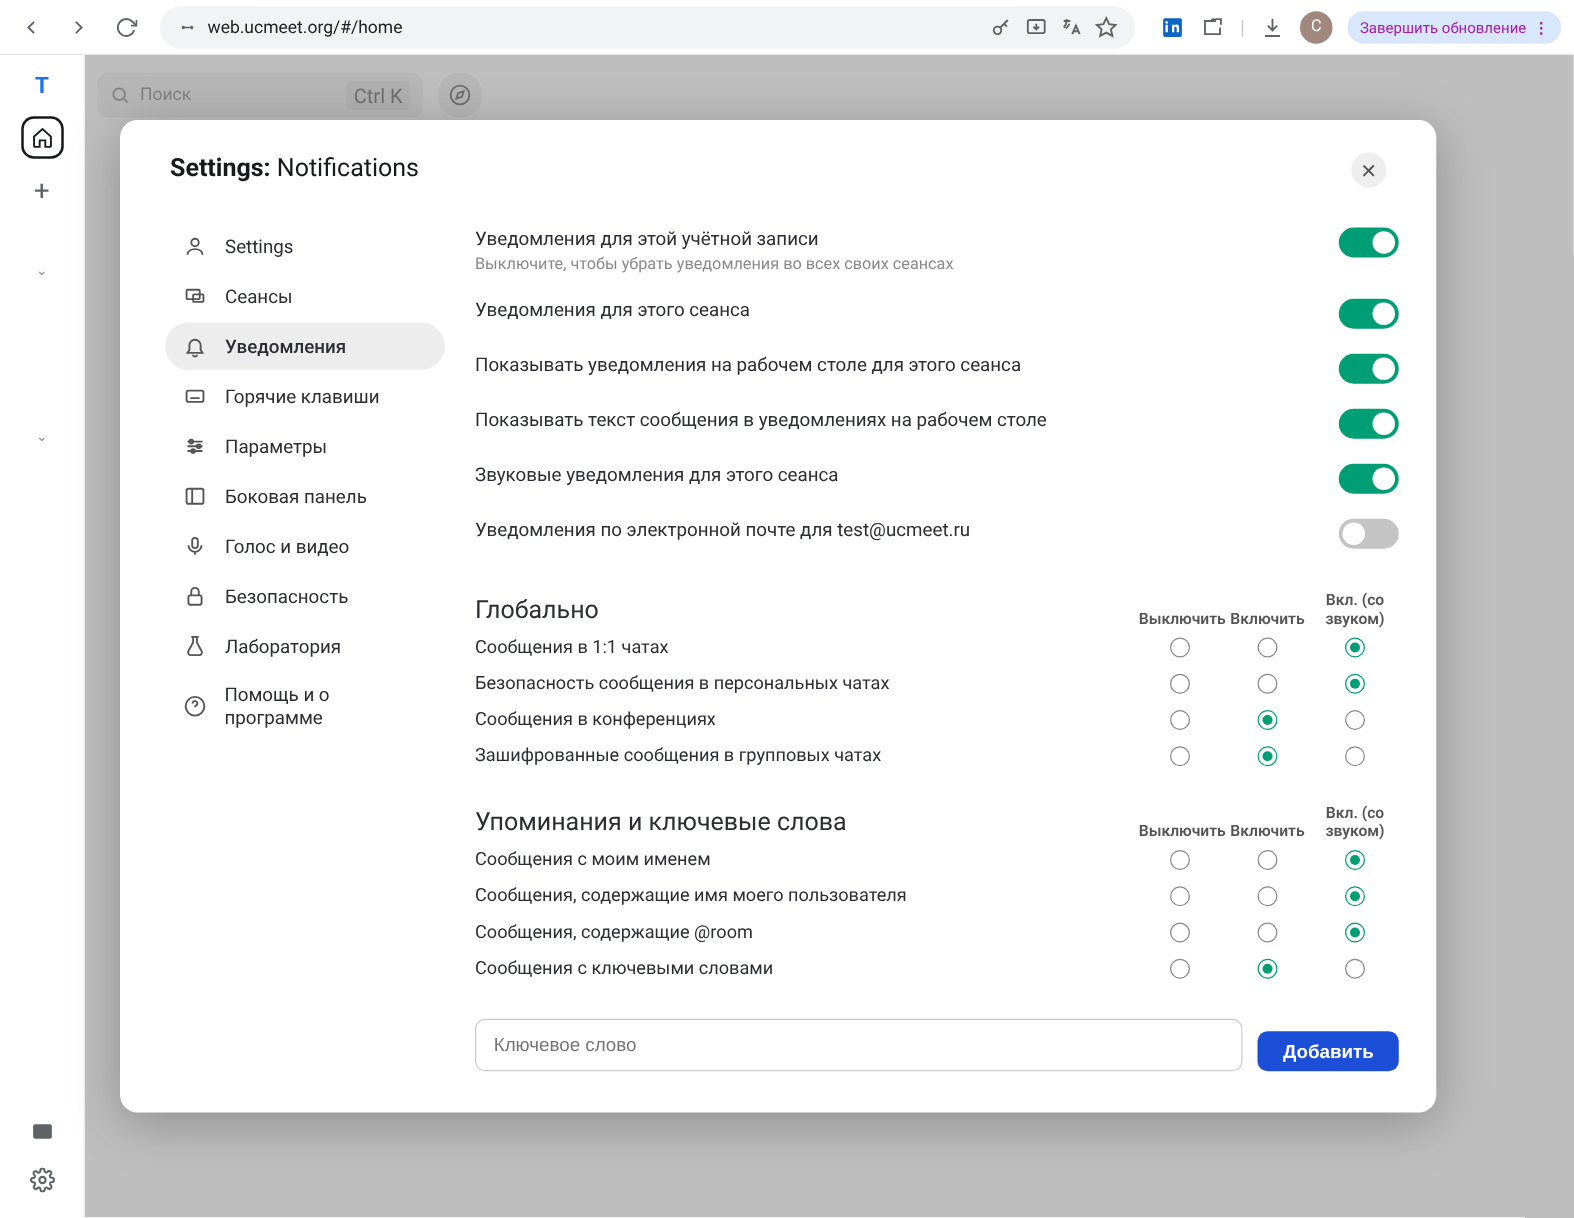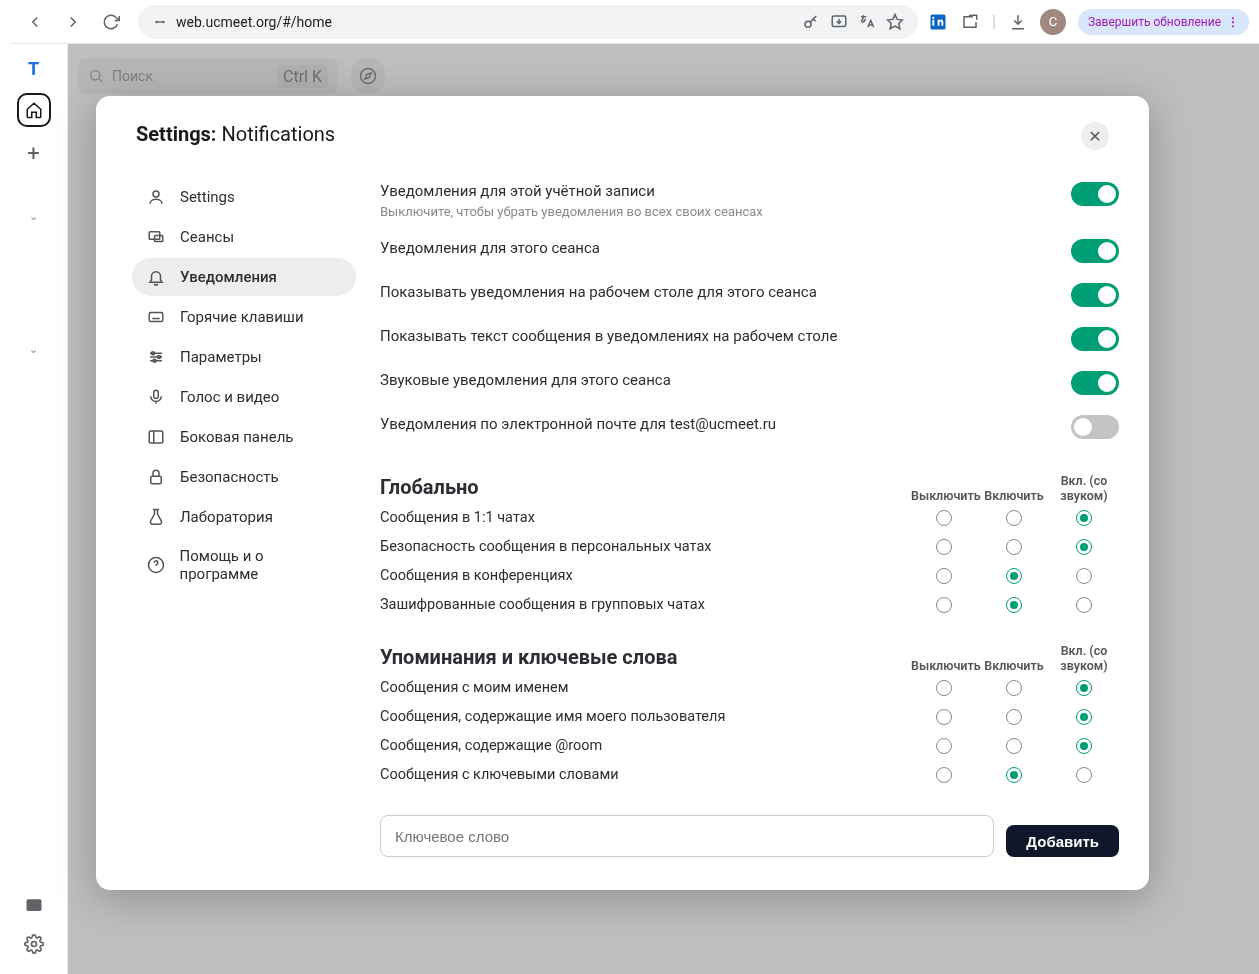--- a/index.html
+++ b/index.html
@@ -1,17 +1,17 @@
 <!DOCTYPE html>
 <html><head>
 <meta charset="utf-8">
 <style>
 * { box-sizing: border-box; margin: 0; padding: 0; }
 body { font-family: -apple-system, BlinkMacSystemFont, "Segoe UI", Roboto, Arial, sans-serif; background: #fff; overflow: hidden; width:1259px; height:974px; position:relative;}
-.browser-bar { display:flex; align-items:center; height:44px; padding:0 10px; gap:8px; border-bottom:1px solid #e5e5e5;margin-left:10px;}
+.browser-bar { display:flex; align-items:center; height:44px; padding:0 10px; gap:8px; border-bottom:1px solid #e5e5e5;}
 .browser-bar .nav-btn { width:30px; height:30px; display:flex; align-items:center; justify-content:center; border-radius:50%; color:#5f6368; cursor:pointer;}
 .url-bar { flex:0 0 auto; width:780px; height:34px; background:#f1f3f4; border-radius:17px; display:flex; align-items:center; padding:0 14px; gap:8px; color:#202124; font-size:14px; margin-left:4px;}
 .url-bar .lock { width:16px; color:#5f6368;}
 .url-text { flex:1;}
 .url-right { display:flex; gap:10px; color:#5f6368;}
 .browser-right { margin-left:auto; display:flex; align-items:center; gap:12px;}
 .ext-icon { width:20px; height:20px; display:flex; align-items:center; justify-content:center; color:#5f6368;}
 .avatar { width:26px; height:26px; border-radius:50%; background:#a1887f; color:#fff; display:flex; align-items:center; justify-content:center; font-size:13px;}
 .update-btn { background:#d9e7fd; color:#a21caf; padding:6px 10px; border-radius:16px; font-size:12px; display:flex; align-items:center; gap:6px;}
 .update-btn .dots { font-weight:bold;}
@@ -40,30 +40,30 @@
 .content { flex:1; overflow-y:auto; padding:12px 10px 10px 24px;}
 .setting-row { display:flex; align-items:flex-start; padding:10px 0;}
 .setting-row .label { flex:1; font-size:15px; color:#2c2e33;}
 .setting-row .sub { font-size:13px; color:#8a8a8a; margin-top:4px;}
 .toggle { width:48px; height:24px; border-radius:12px; position:relative; cursor:pointer; flex-shrink:0;}
 .toggle.on { background:#009e74;}
 .toggle.off { background:#c4c4c4;}
 .toggle .knob { position:absolute; width:18px; height:18px; border-radius:50%; background:#fff; top:3px;}
 .toggle.on .knob { right:3px;}
 .toggle.off .knob { left:3px;}
-.section-title { font-size:20px; font-weight:700; color:#2c2e33; margin-top:26px; margin-bottom:4px;}
+.section-title { font-size:20px; font-weight:400; color:#2c2e33; margin-top:26px; margin-bottom:4px;}
 .col { width:70px; text-align:center; padding:0 2px;}
 .grid-row { display:flex; align-items:center; padding:6px 0; font-size:14.5px; color:#2c2e33;}
 .grid-row .rlabel { flex:1;}
 .radio { width:16px; height:16px; border:1.5px solid #888; border-radius:50%; margin:0 auto; display:block; position:relative; cursor:pointer;}
 .radio.sel { border-color:#009e74;}
 .radio.sel::after { content:""; position:absolute; inset:3px; border-radius:50%; background:#009e74;}
 .keyword-row { display:flex; gap:12px; margin-top:26px;}
 .keyword-input { flex:1; height:42px; border:1px solid #ccc; border-radius:8px; padding:0 14px; font-size:15px; color:#333;}
-.add-btn { background:#0f172a; color:#fff; border:none; border-radius:8px; padding:0 20px; font-size:15px; font-weight:600; cursor:pointer;margin-top:10px;}
+.add-btn { background:#1d4ed8; color:#fff; border:none; border-radius:8px; padding:0 20px; font-size:15px; font-weight:600; cursor:pointer;margin-top:10px;}
 svg { display:block;}
 .t-logo{font-weight:700;color:#1a73e8;font-size:18px;}
 .chev-col{width:12px;display:flex;flex-direction:column;align-items:center;gap:120px;margin-top:30px;color:#888;font-size:11px;}
 </style>
 </head>
 <body>
 
 <div class="browser-bar">
   <div class="nav-btn">
       <svg width="18" height="18" viewBox="0 0 24 24" fill="none" stroke="currentColor" stroke-width="2">
@@ -246,34 +246,34 @@
               <circle cx="8" cy="7" r="2"></circle>
               <circle cx="16" cy="12" r="2"></circle>
               <circle cx="10" cy="17" r="2"></circle>
             </svg>
           </span>
           <span>Параметры</span>
         </div>
         <div class="item">
           <span class="ic">
             <svg width="18" height="18" viewBox="0 0 24 24" fill="none" stroke="currentColor" stroke-width="2">
+              <rect x="3" y="4" width="18" height="16" rx="2"></rect>
+              <line x1="9" y1="4" x2="9" y2="20"></line>
+            </svg>
+          </span>
+          <span>Боковая панель</span>
+        </div>
+        <div class="item">
+          <span class="ic">
+            <svg width="18" height="18" viewBox="0 0 24 24" fill="none" stroke="currentColor" stroke-width="2">
               <rect x="9" y="3" width="6" height="11" rx="3"></rect>
               <path d="M5 11a7 7 0 0 0 14 0M12 18v3"></path>
             </svg>
           </span>
           <span>Голос и видео</span>
-        </div>
-        <div class="item">
-          <span class="ic">
-            <svg width="18" height="18" viewBox="0 0 24 24" fill="none" stroke="currentColor" stroke-width="2">
-              <rect x="3" y="4" width="18" height="16" rx="2"></rect>
-              <line x1="9" y1="4" x2="9" y2="20"></line>
-            </svg>
-          </span>
-          <span>Боковая панель</span>
         </div>
         <div class="item">
           <span class="ic">
             <svg width="18" height="18" viewBox="0 0 24 24" fill="none" stroke="currentColor" stroke-width="2">
               <rect x="5" y="11" width="14" height="10" rx="2"></rect>
               <path d="M8 11V7a4 4 0 0 1 8 0v4"></path>
             </svg>
           </span>
           <span>Безопасность</span>
         </div>

